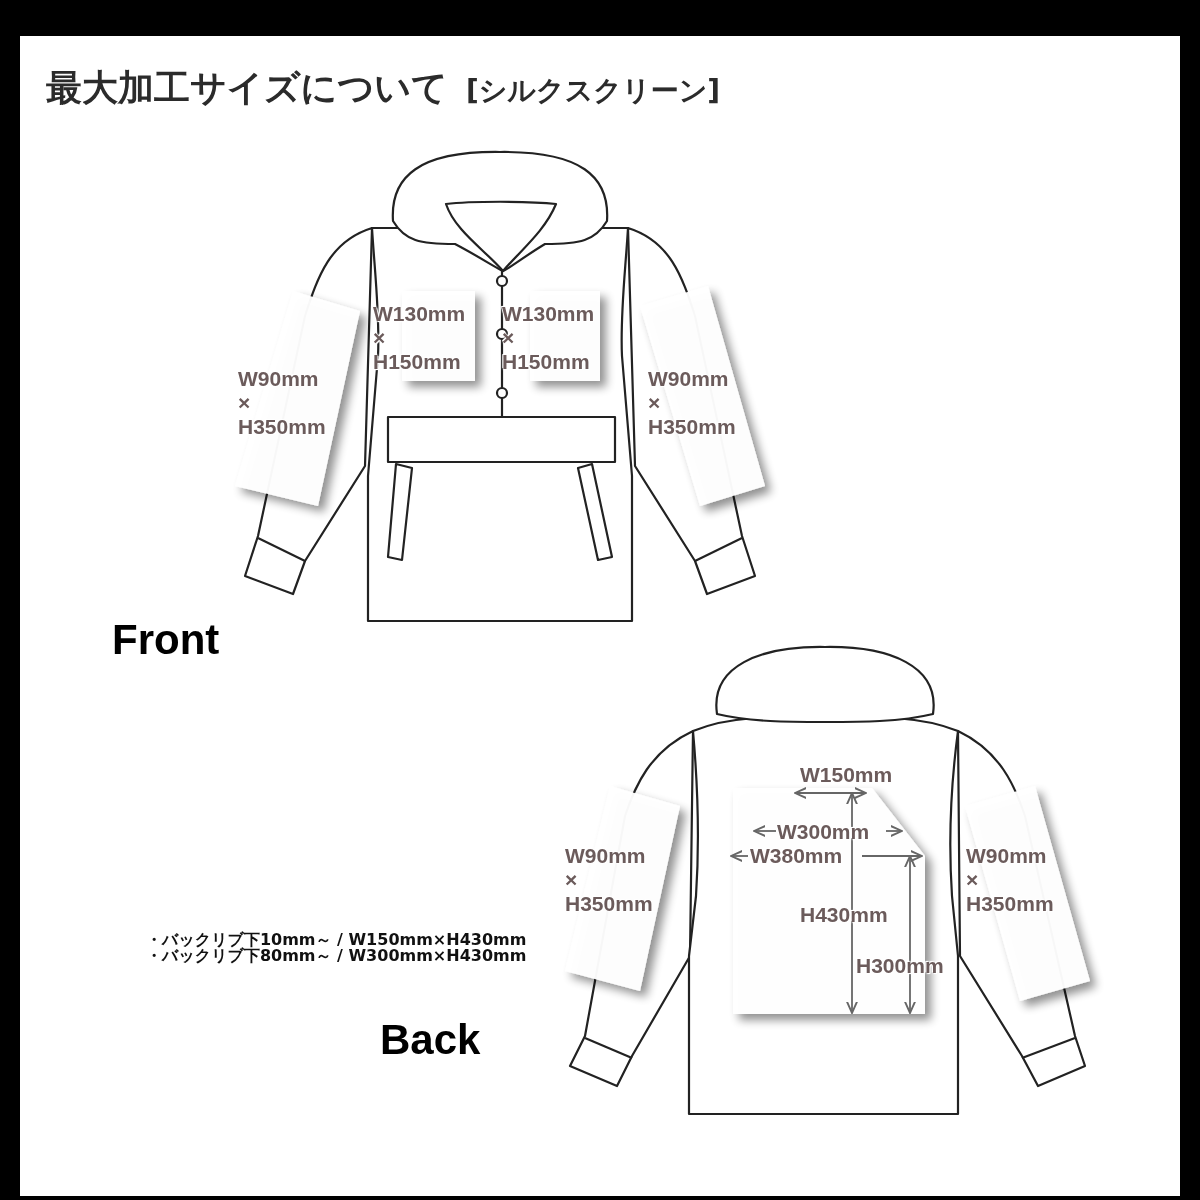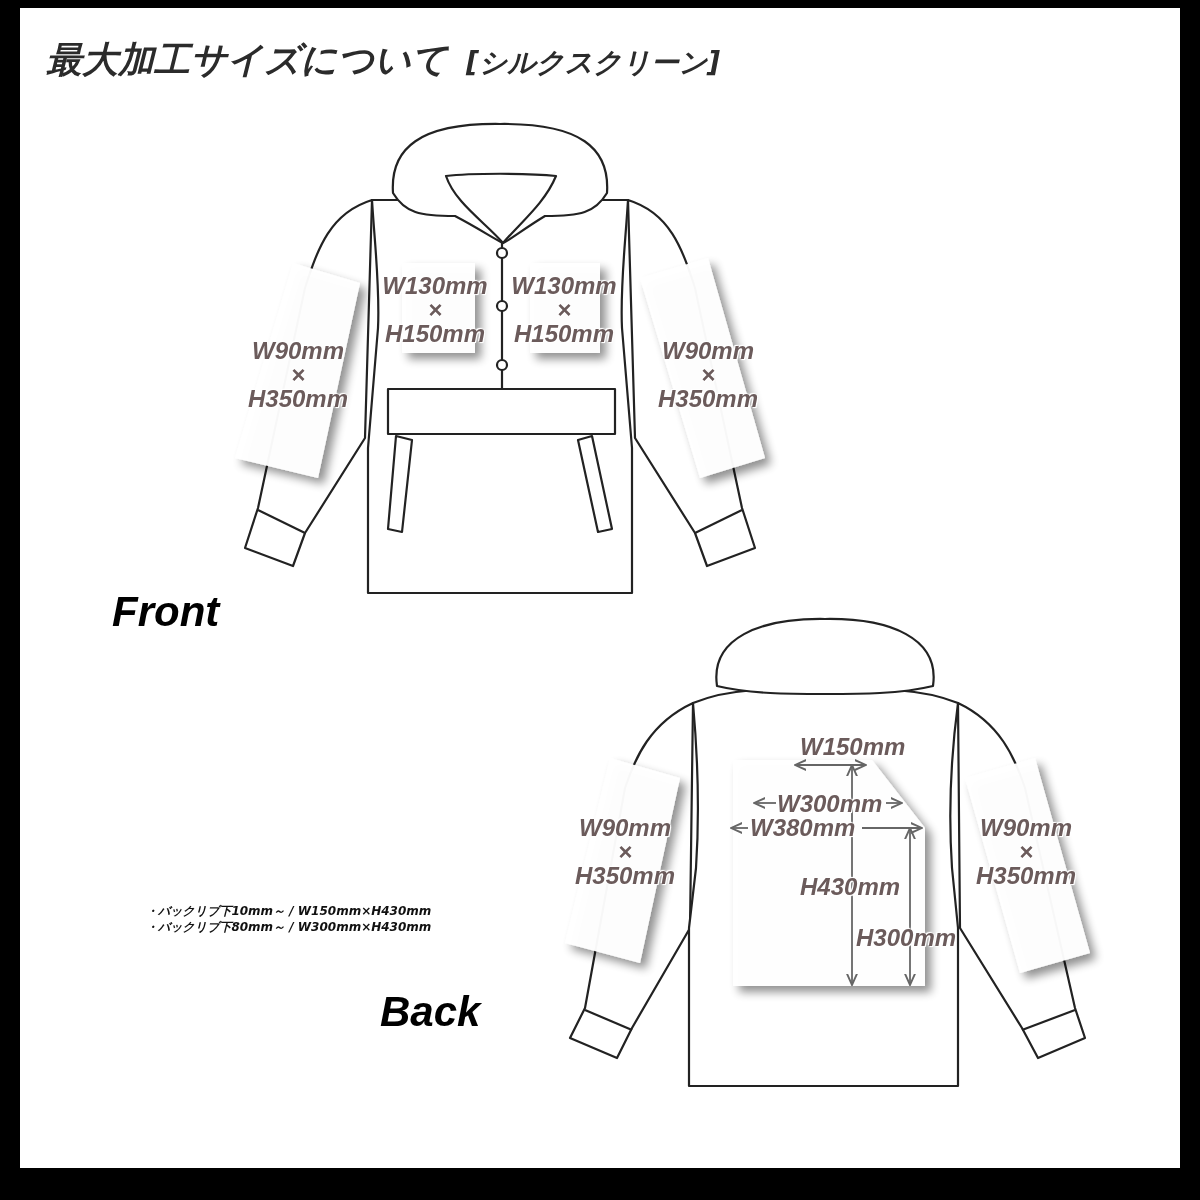--- a/index.html
+++ b/index.html
@@ -1,24 +1,24 @@
 <!DOCTYPE html>
 <html><head>
 <meta charset="utf-8">
 <style>
   html, body { margin: 0; padding: 0; }
   body { width: 1200px; height: 1200px; background: #000; position: relative; overflow: hidden; font-family: "Liberation Sans", sans-serif; }
-  .canvas { position: absolute; left: 20px; top: 8px; width: 1160px; height: 1160px; background: #fff; overflow: hidden; font-style: italic; }
+  .canvas { position: absolute; left: 20px; top: 36px; width: 1160px; height: 1160px; background: #fff; overflow: hidden; }
   .title { position: absolute; left: 26px; top: 28px; font-family: "DejaVu Sans", sans-serif; font-weight: bold; font-size: 36px; color: #2b2b2b; letter-spacing: 0px; white-space: nowrap; }
   .title .sub { font-size: 28px; margin-left: 18px; }
   .view-label { position: absolute; font-family: "Liberation Sans", sans-serif; font-weight: bold; font-size: 42px; color: #000; }
   svg.art { position: absolute; left: 0; top: 0; }
-  .lbl { position: absolute; font-family: "Liberation Sans", sans-serif; font-weight: bold; color: #6b5b5b; font-size: 24px; line-height: 24px; text-align: center; white-space: nowrap;
+  .lbl { position: absolute; font-family: "Liberation Sans", sans-serif; font-weight: bold; color: #6b5b5b; font-size: 21px; line-height: 24px; white-space: nowrap;
          text-shadow: 0 0 2px #fff, 0 0 3px #fff, 1px 1px 0 #fff, -1px -1px 0 #fff; }
-  .notes { position: absolute; left: 126px; top: 896px; font-family: "DejaVu Sans", sans-serif; font-weight: bold; font-size: 12px; line-height: 15.5px; color: #111; white-space: nowrap; }
+  .notes { position: absolute; left: 126px; top: 896px; font-family: "DejaVu Sans", sans-serif; font-weight: bold; font-size: 16px; line-height: 15.5px; color: #111; white-space: nowrap; }
   .notes div { margin: 0; }
 </style>
 </head>
 <body>
 
 <div class="canvas">
 
   <div class="title">
     <span>最大加工サイズについて</span><span class="sub">[シルクスクリーン]</span>
   </div>

